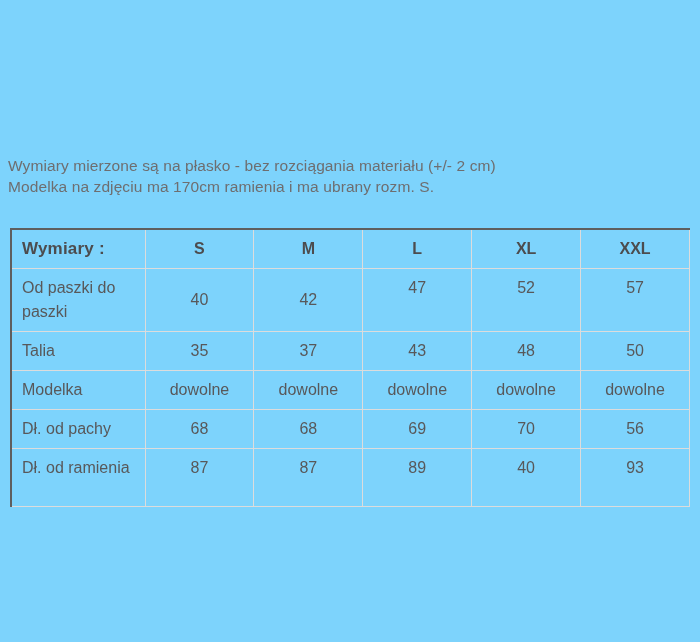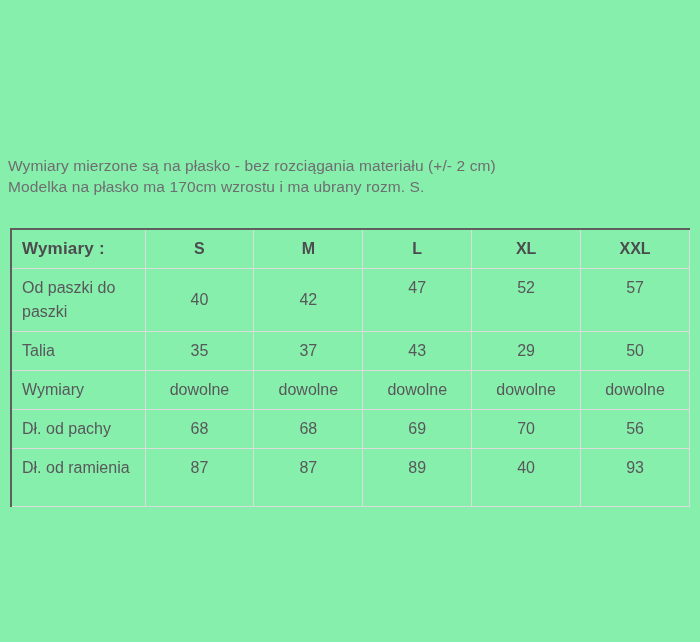--- a/index.html
+++ b/index.html
@@ -4,21 +4,21 @@
 <style>
   html, body {
     margin: 0;
     padding: 0;
     background: #ffffff;
   }
   .page {
     position: relative;
     width: 700px;
     height: 642px;
-    background: #86efac;
+    background: #7dd3fc;
     overflow: hidden;
     font-family: "Liberation Sans", sans-serif;
   }
   .intro {
     position: absolute;
     left: 8px;
     top: 155px;
     margin: 0;
     font-size: 15.5px;
     line-height: 21px;
@@ -70,21 +70,21 @@
   tbody tr:nth-child(1) td:nth-child(2),
   tbody tr:nth-child(1) td:nth-child(3) { vertical-align: middle; }
 </style>
 </head>
 <body>
 
 <div class="page">
 
   <p class="intro">
     <span>Wymiary mierzone są na płasko - bez rozciągania materiału (+/- 2 cm)</span><br>
-    <span>Modelka na płasko ma 170cm wzrostu i ma ubrany rozm. S.</span>
+    <span>Modelka na zdjęciu ma 170cm ramienia i ma ubrany rozm. S.</span>
   </p>
 
   <table class="size-table">
     <colgroup>
       <col class="label-col">
       <col>
         <col>
         <col>
         <col>
         <col>
@@ -106,25 +106,25 @@
         <td>42</td>
         <td>47</td>
         <td>52</td>
         <td>57</td>
       </tr>
       <tr>
         <td class="label-cell">Talia</td>
         <td>35</td>
         <td>37</td>
         <td>43</td>
-        <td>29</td>
+        <td>48</td>
         <td>50</td>
       </tr>
       <tr>
-        <td class="label-cell">Wymiary</td>
+        <td class="label-cell">Modelka</td>
         <td>dowolne</td>
         <td>dowolne</td>
         <td>dowolne</td>
         <td>dowolne</td>
         <td>dowolne</td>
       </tr>
       <tr>
         <td class="label-cell">Dł. od pachy</td>
         <td>68</td>
         <td>68</td>

